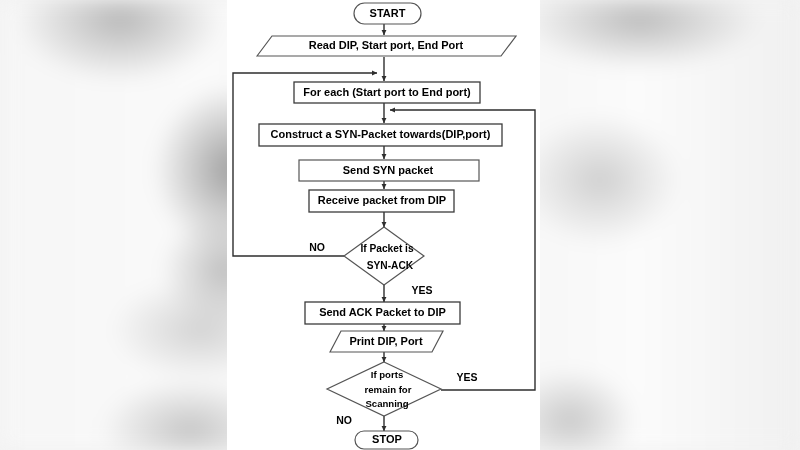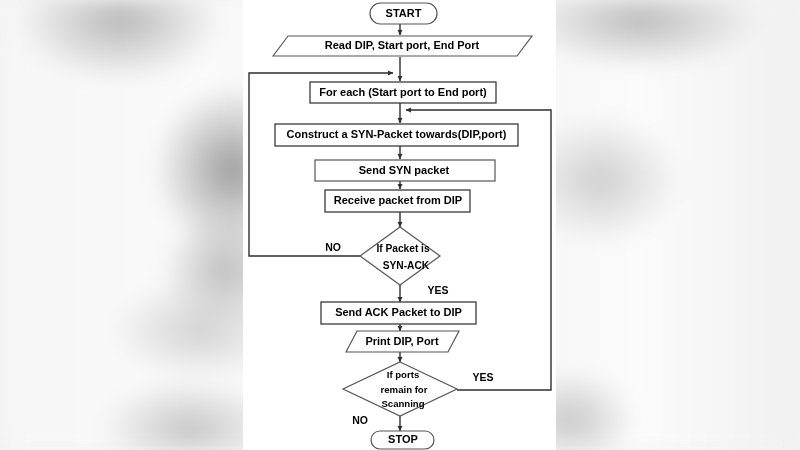--- a/index.html
+++ b/index.html
@@ -28,21 +28,21 @@
       radial-gradient(ellipse 120px 70px at 190px 430px, #c6c6c6 0%, rgba(198,198,198,0) 75%),
       radial-gradient(ellipse 170px 70px at 640px 20px, #bcbcbc 0%, rgba(188,188,188,0) 72%),
       radial-gradient(ellipse 110px 90px at 600px 180px, #cfcfcf 0%, rgba(207,207,207,0) 74%),
       radial-gradient(ellipse 90px 70px at 570px 420px, #c9c9c9 0%, rgba(201,201,201,0) 74%),
       linear-gradient(90deg,#f6f6f6 0%, #fafafa 25%, #f4f4f4 55%, #fbfbfb 80%, #f0f0f0 100%);
     filter: blur(9px);
   }
   
   #page {
     position: absolute;
-    left: 243px;
+    left: 227px;
     top: 0;
     width: 313px;
     height: 450px;
     background: #ffffff;
   }
   #flow { display: block; }
   .nodetext {
     font-family: "Liberation Sans", sans-serif;
     font-weight: bold;
     fill: #000000;

